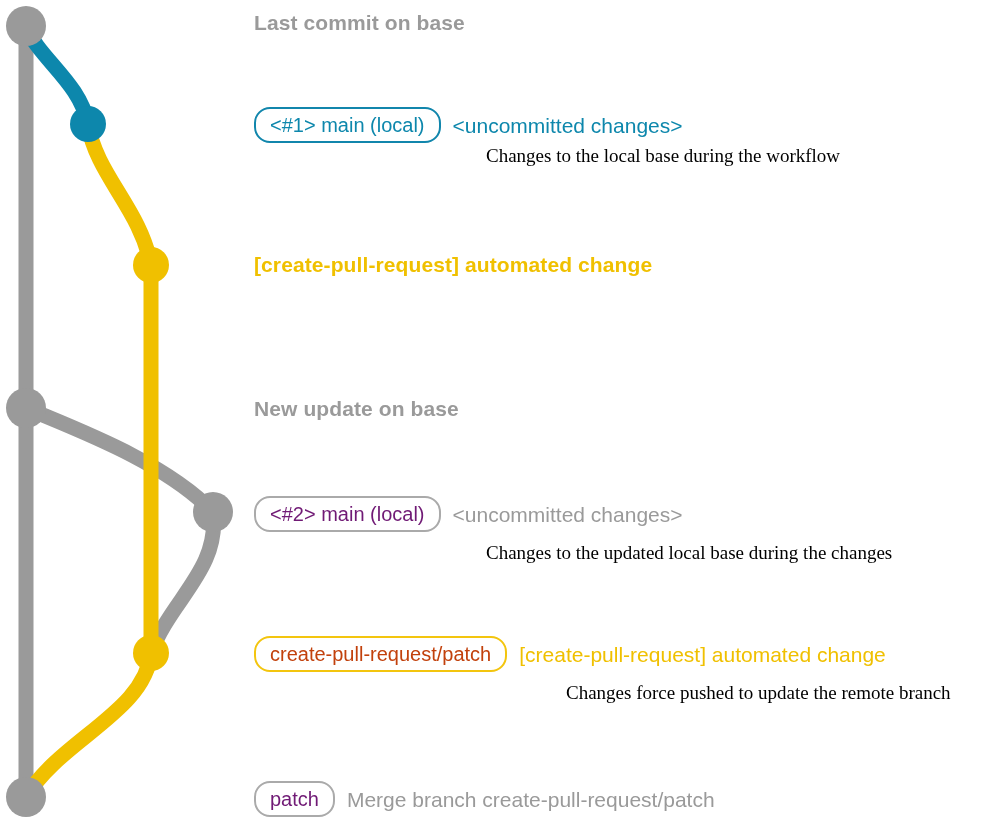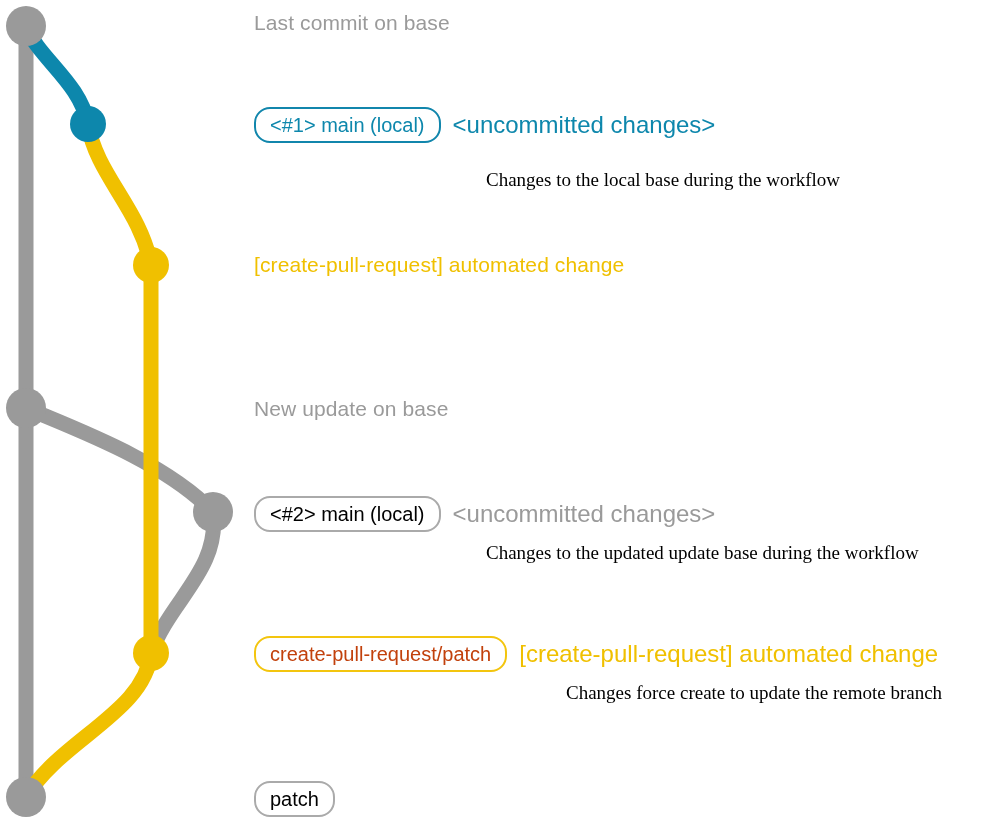--- a/index.html
+++ b/index.html
@@ -34,21 +34,21 @@
   .row-inner {
     position: absolute;
     left: 254px;
     white-space: nowrap;
   }
 
   
   .headline {
     font-family: "Liberation Sans", sans-serif;
     font-size: 21px;
-    font-weight: 400;
+    font-weight: 700;
     letter-spacing: 0.1px;
     line-height: 26px;
   }
   .headline.gray  { color: #9a9a9a; }
   .headline.amber { color: #f0c000; }
 
   
   .pill-line {
     display: flex;
     align-items: center;
@@ -62,26 +62,26 @@
     padding: 16px 14px;
     border-radius: 16px;
     border: 2px solid currentColor;
     font-family: "Liberation Sans", sans-serif;
     font-size: 20px;
     font-weight: 400;
     line-height: 1;
     background: #ffffff;
   }
   .pill.blue  { color: #0d87ac; border-color: #1186ac; }
-  .pill.gray  { color: #000000; border-color: #aaaaaa; }
+  .pill.gray  { color: #701a75; border-color: #aaaaaa; }
   .pill.amber { color: #c2410c; border-color: #f3c50e; }
 
   .pill-label {
     font-family: "Liberation Sans", sans-serif;
-    font-size: 24px;
+    font-size: 21px;
     font-weight: 400;
     line-height: 1;
   }
   .pill-label.blue  { color: #0d87ac; }
   .pill-label.gray  { color: #9a9a9a; }
   .pill-label.amber { color: #f0c000; }
 
   
   .desc {
     font-family: "Liberation Serif", "DejaVu Serif", serif;
@@ -124,21 +124,21 @@
     <div class="headline gray">Last commit on base</div>
   </div>
 </div>
 
 <div class="row" style="top:107px;">
   <div class="row-inner">
     <div class="pill-line">
       <span class="pill blue">&lt;#1&gt; main (local)</span>
       <span class="pill-label blue">&lt;uncommitted changes&gt;</span>
     </div>
-    <div class="desc" style="margin-left:232px; margin-top:25px;">Changes to the local base during the workflow</div>
+    <div class="desc" style="margin-left:232px; margin-top:1px;">Changes to the local base during the workflow</div>
   </div>
 </div>
 
 <div class="row" style="top:252px;">
   <div class="row-inner">
     <div class="headline amber">[create-pull-request] automated change</div>
   </div>
 </div>
 
 <div class="row" style="top:396px;">
@@ -146,33 +146,34 @@
     <div class="headline gray">New update on base</div>
   </div>
 </div>
 
 <div class="row" style="top:496px;">
   <div class="row-inner">
     <div class="pill-line">
       <span class="pill gray">&lt;#2&gt; main (local)</span>
       <span class="pill-label gray">&lt;uncommitted changes&gt;</span>
     </div>
-    <div class="desc" style="margin-left:232px; margin-top:9px;">Changes to the updated update base during the workflow</div>
+    <div class="desc" style="margin-left:232px; margin-top:9px;">Changes to the updated local base during the changes</div>
   </div>
 </div>
 
 <div class="row" style="top:636px;">
   <div class="row-inner">
     <div class="pill-line">
       <span class="pill amber">create-pull-request/patch</span>
       <span class="pill-label amber">[create-pull-request] automated change</span>
     </div>
-    <div class="desc" style="margin-left:312px; margin-top:9px;">Changes force create to update the remote branch</div>
+    <div class="desc" style="margin-left:312px; margin-top:9px;">Changes force pushed to update the remote branch</div>
   </div>
 </div>
 
 <div class="row" style="top:781px;">
   <div class="row-inner">
     <div class="pill-line">
       <span class="pill gray">patch</span>
+      <span class="pill-label gray">Merge branch create-pull-request/patch</span>
     </div>
   </div>
 </div>
 
 </body></html>

